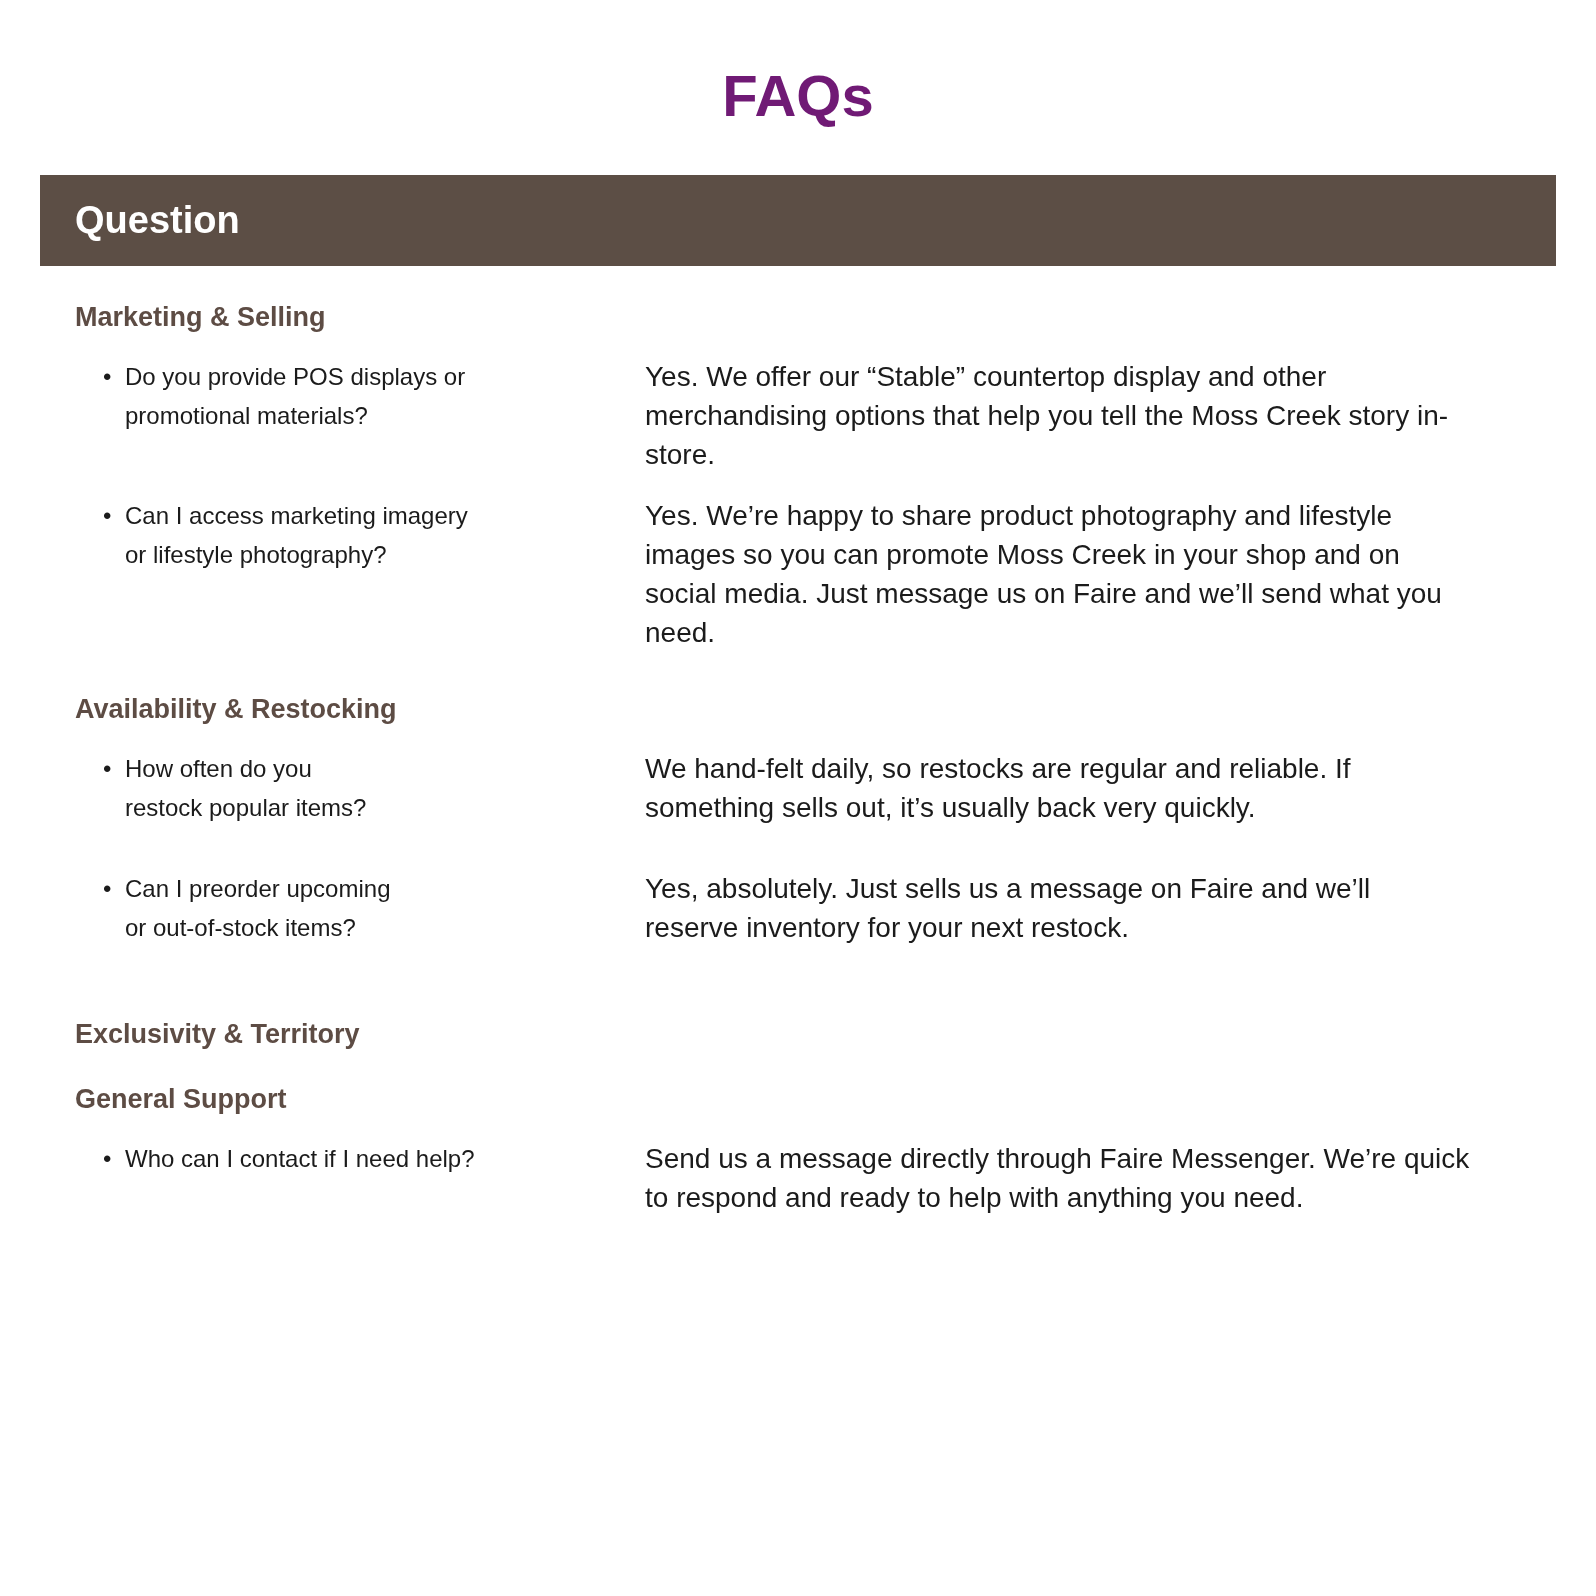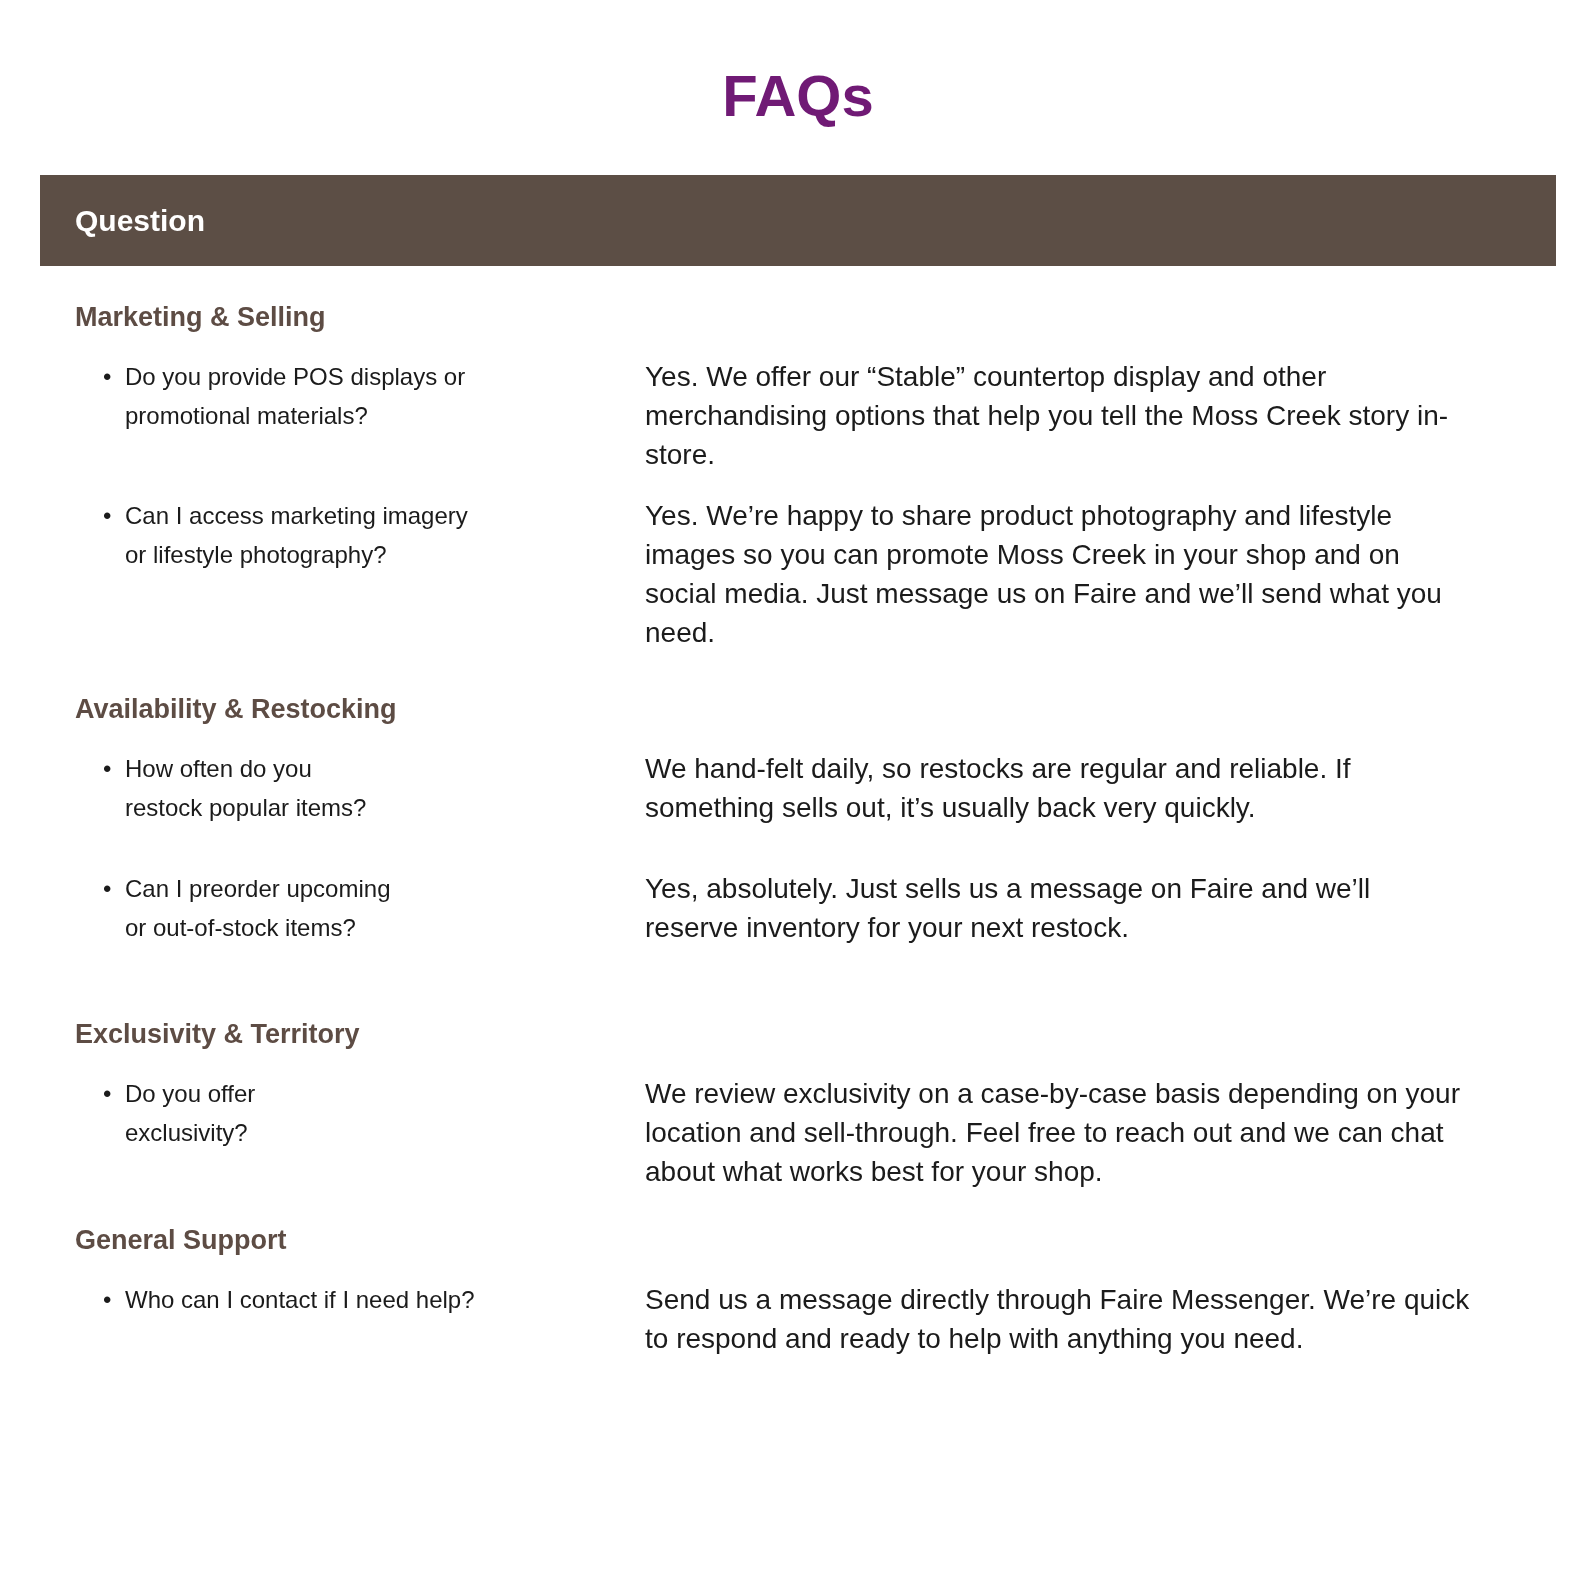--- a/index.html
+++ b/index.html
@@ -25,21 +25,21 @@
   .header-bar {
     margin: 46px 40px 0 40px;
     height: 91px;
     background: #5c4e45;
     display: flex;
     align-items: center;
     padding: 0 35px;
   }
   .header-cell {
     color: #ffffff;
-    font-size: 30px;
+    font-size: 38px;
     font-weight: bold;
   }
   .header-cell.q { width: 570px; flex: 0 0 570px; }
   .header-cell.a { flex: 1; }
 
   .content {
     margin: 36px 40px 0 75px;
   }
 
   .faq-section { margin-top: 0; }
@@ -137,28 +137,20 @@
         <div class="q-cell">Can I preorder upcoming
 or out-of-stock items?</div>
         <div class="col-gap"></div>
         <div class="a-cell">Yes, absolutely. Just sells us a message on Faire and we’ll
 reserve inventory for your next restock.</div>
       </div>
     </div>
 
     <div class="faq-section sec-3">
       <div class="section-heading">Exclusivity &amp; Territory</div>
-      <div class="faq-row">
-        <div class="q-cell">Do you offer
-exclusivity?</div>
-        <div class="col-gap"></div>
-        <div class="a-cell">We review exclusivity on a case-by-case basis depending on your
-location and sell-through. Feel free to reach out and we can chat
-about what works best for your shop.</div>
-      </div>
     </div>
 
     <div class="faq-section sec-4">
       <div class="section-heading">General Support</div>
       <div class="faq-row">
         <div class="q-cell">Who can I contact if I need help?</div>
         <div class="col-gap"></div>
         <div class="a-cell">Send us a message directly through Faire Messenger. We’re quick
 to respond and ready to help with anything you need.</div>
       </div>

